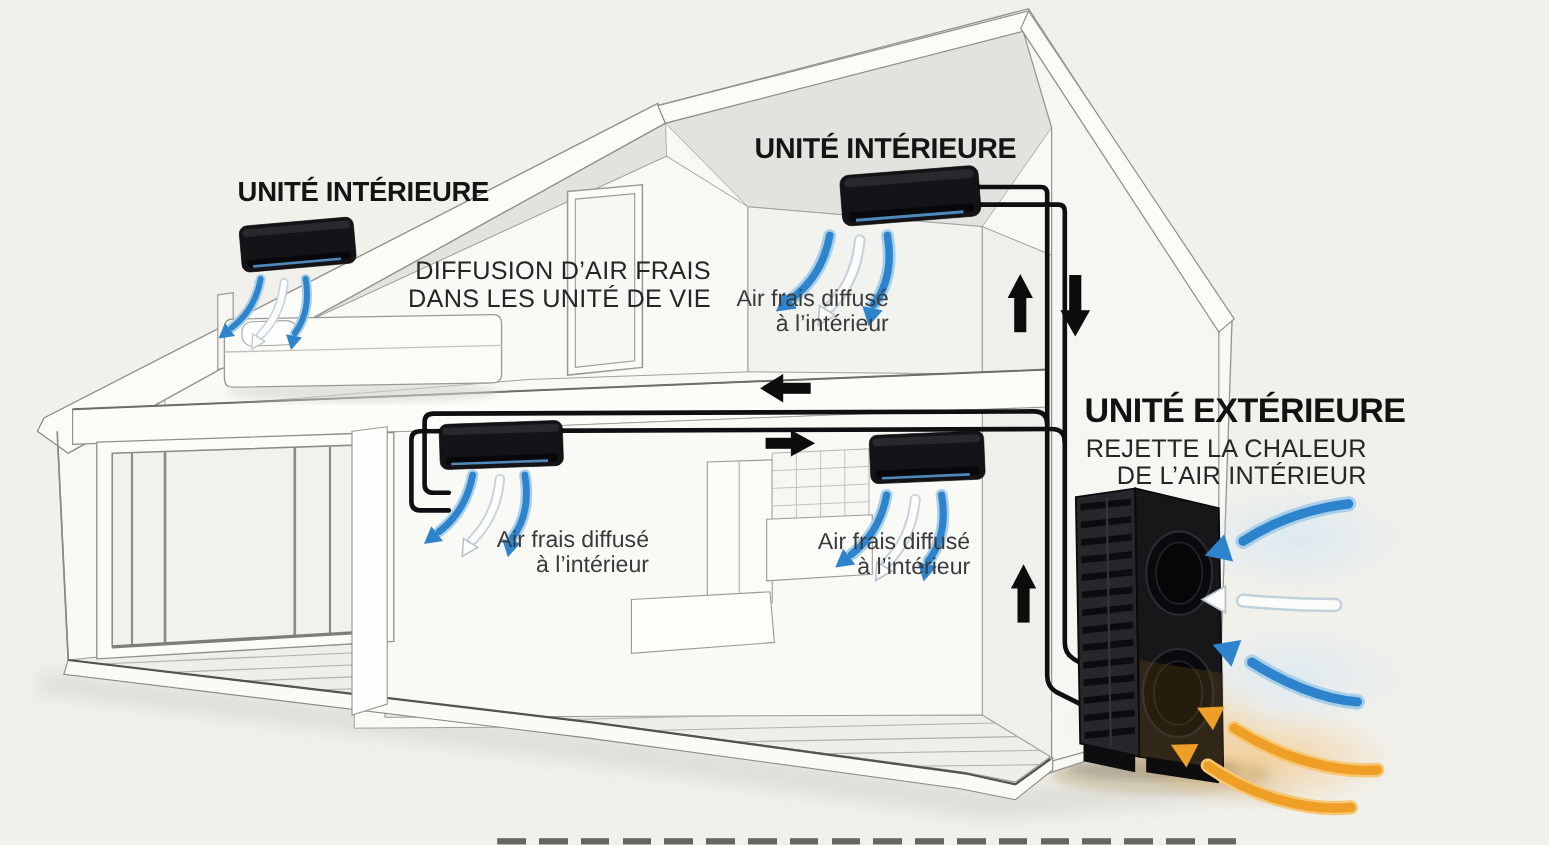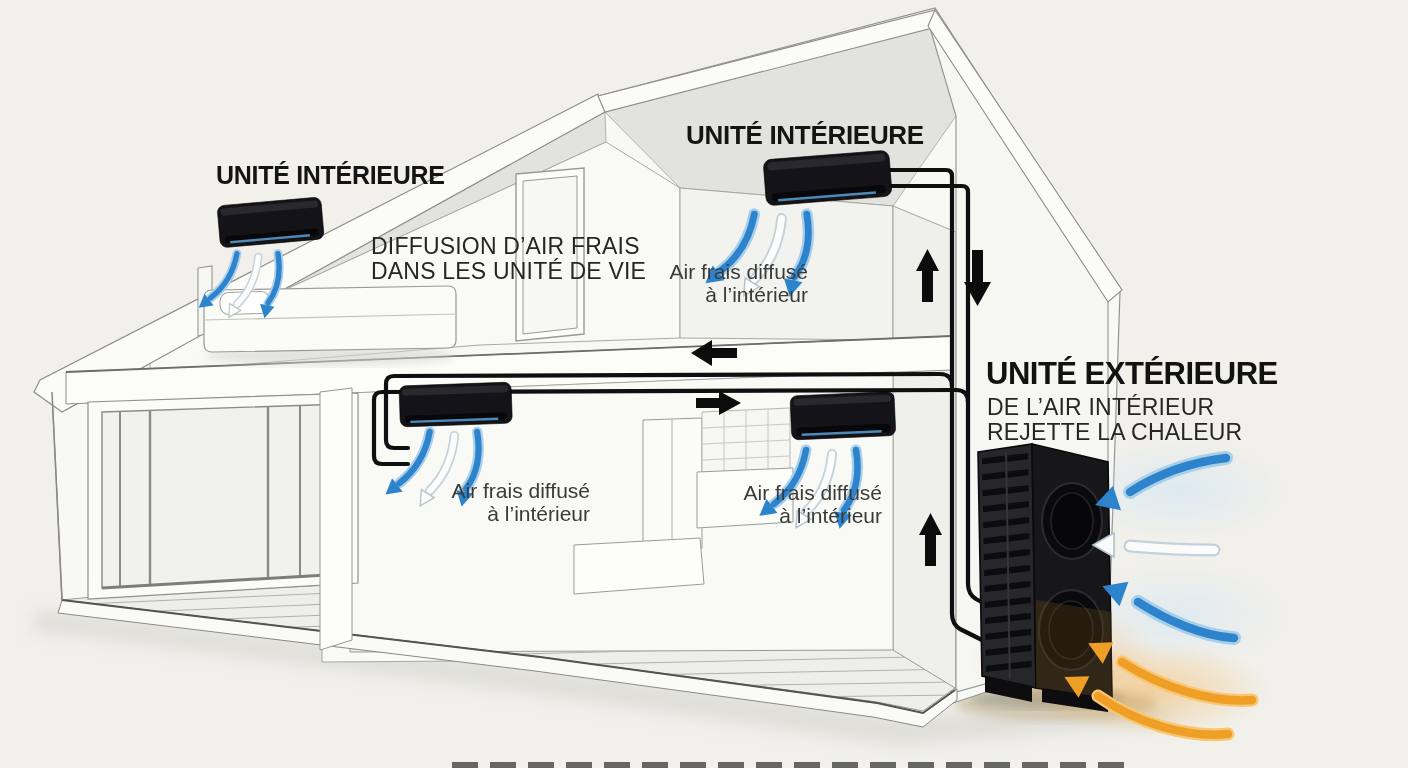--- a/index.html
+++ b/index.html
@@ -3,21 +3,21 @@
 <meta charset="utf-8">
 <style>
   html,body{margin:0;padding:0;background:#e8e8e4;}
   .stage{position:relative;width:1408px;height:768px;overflow:hidden;
          background:#f1f0eb;font-family:"Liberation Sans",sans-serif;}
   .stage svg{position:absolute;left:0;top:0;}
   .lbl{position:absolute;white-space:nowrap;color:#1c1c1c;}
   .h1{font-weight:800;font-size:25px;letter-spacing:-0.3px;color:#141414;}
   .h1b{font-weight:800;font-size:26px;letter-spacing:-0.3px;color:#141414;}
   .h2{font-weight:800;font-size:31px;letter-spacing:-0.5px;color:#121212;}
-  .sub{font-weight:400;font-size:23px;line-height:25px;color:#262626;letter-spacing:0.2px;}
+  .sub{font-weight:400;font-size:23px;line-height:25px;color:#262626;letter-spacing:0.2px;text-align:right;}
   .air{font-weight:400;font-size:21px;line-height:23px;color:#3a3a3a;text-align:right;width:170px;}
   .rej{font-weight:700;font-size:22px;line-height:26px;color:#1a1a1a;}
   .bottom-strip{position:absolute;left:452px;bottom:0;width:682px;height:6px;opacity:.8;
       background:repeating-linear-gradient(90deg,#45453f 0 26px,transparent 26px 38px);}
 </style>
 </head>
 <body>
 
 <div class="stage">
 
@@ -329,19 +329,19 @@
   </div>
 
   <div class="lbl air" style="left:712px;top:481px;">
     <div>Air frais diffusé</div>
     <div>à l’intérieur</div>
   </div>
 
   <div class="lbl h2" style="left:986px;top:356px;">UNITÉ EXTÉRIEURE</div>
 
   <div class="lbl sub" style="left:987px;top:395px;">
+    <div>REJETTE LA CHALEUR</div>
     <div>DE L’AIR INTÉRIEUR</div>
-    <div>REJETTE LA CHALEUR</div>
   </div>
 
 
   <div class="bottom-strip"></div>
 </div>
 
 </body></html>

